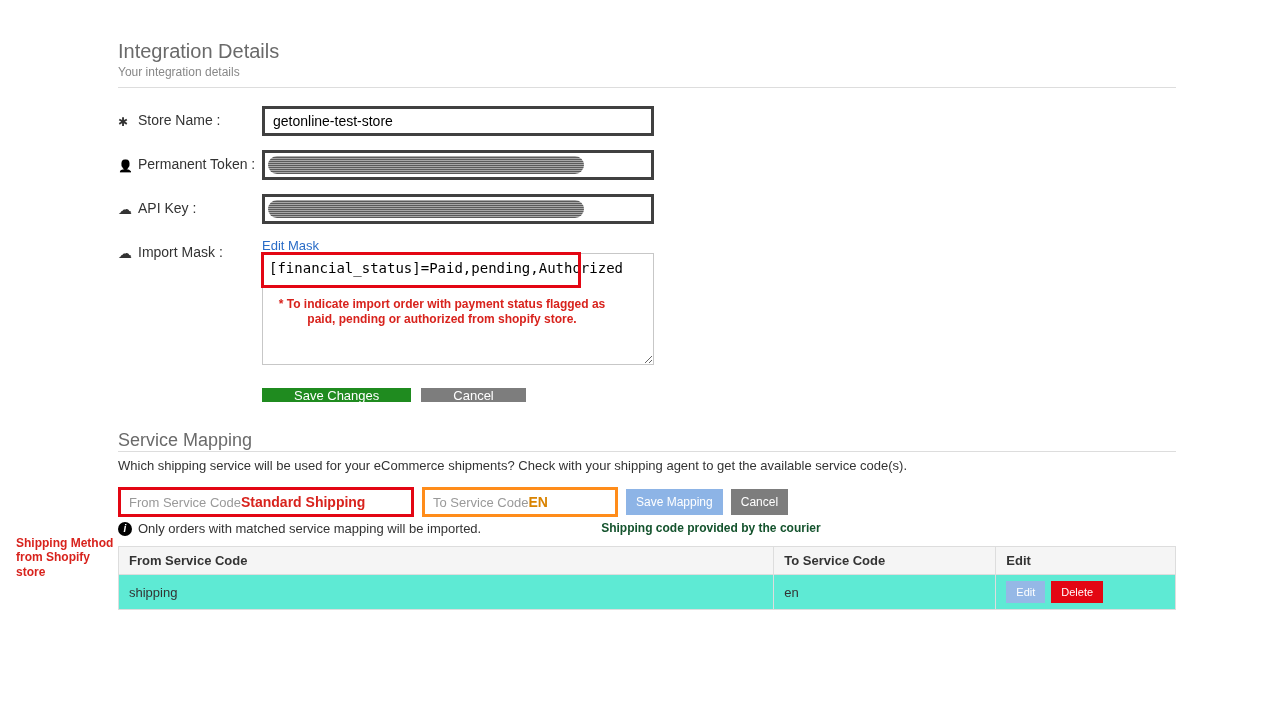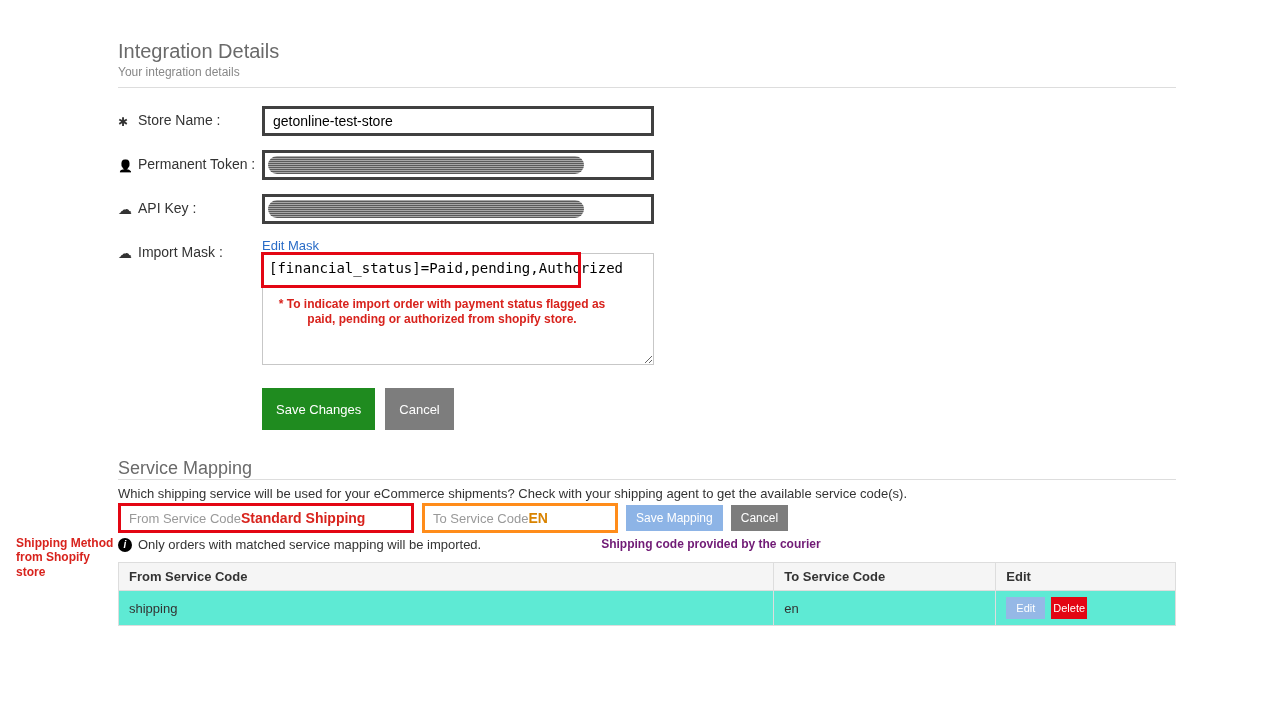--- a/index.html
+++ b/index.html
@@ -114,33 +114,33 @@
     font-weight: 600;
     line-height: 1.25;
     pointer-events: none;
     text-align: center;
   }
   .btn-row { display:flex; gap:10px; margin-top: 20px; }
   .btn {
     border: none;
     color: #fff;
     font-size: 13px;
-    height: 42px;
-    padding: 0 14px;
+    height: 14px;
+    padding: 0 32px;
     cursor: pointer;
   }
   .btn-green { background:#1f8b1f; }
   .btn-grey  { background:#7d7d7d; }
   .btn-grey2 { background:#7d7d7d; font-size:12px; height:26px; padding:0 10px;}
   .btn-blue  { background:#8db4e6; font-size:12px; height:26px; padding:0 10px;}
   .btn-blue2 { background:#95b8e6; font-size:11px; height:22px; padding:0 10px;}
-  .btn-red   { background:#e30613; font-size:11px; height:22px; padding:0 2px;}
+  .btn-red   { background:#e30613; font-size:11px; height:22px; padding:0 10px;}
 
   .service-section { margin-top: 28px; }
-  .service-desc { font-size: 13px; color:#333; margin: 6px 0 2px 0;}
+  .service-desc { font-size: 13px; color:#333; margin: 6px 0 14px 0;}
   .map-row { display:flex; align-items:center; gap:8px; position:relative; }
   .svc-input {
     height: 30px;
     border: 1px solid #c7c7c7;
     padding: 0 8px;
     font-size: 13px;
   }
   .svc-from { width: 296px; border:3px solid #e30613;}
   .svc-to   { width: 196px; border:3px solid #ff8c1a;}
   .svc-hint-red { color:#d8231d; font-weight:700; font-size:14px; }
@@ -154,21 +154,21 @@
     left: 16px;
     top: 536px;
     width: 100px;
     color:#d8231d;
     font-size:12px;
     font-weight:700;
     line-height:1.2;
     text-align:left;
   }
   .below-annot {
-    color:#701a75;
+    color:#14532d;
     font-size:12px;
     font-weight:700;
     margin-left: 450px;
     margin-top: 4px;
     line-height:1.2;
   }
   .info-line { font-size:13px; color:#333; margin-top: 4px; display:flex; align-items:center; gap:6px;}
   .tbl { width:100%; border-collapse:collapse; margin-top:10px; }
   .tbl th, .tbl td {
     border:1px solid #ddd;

